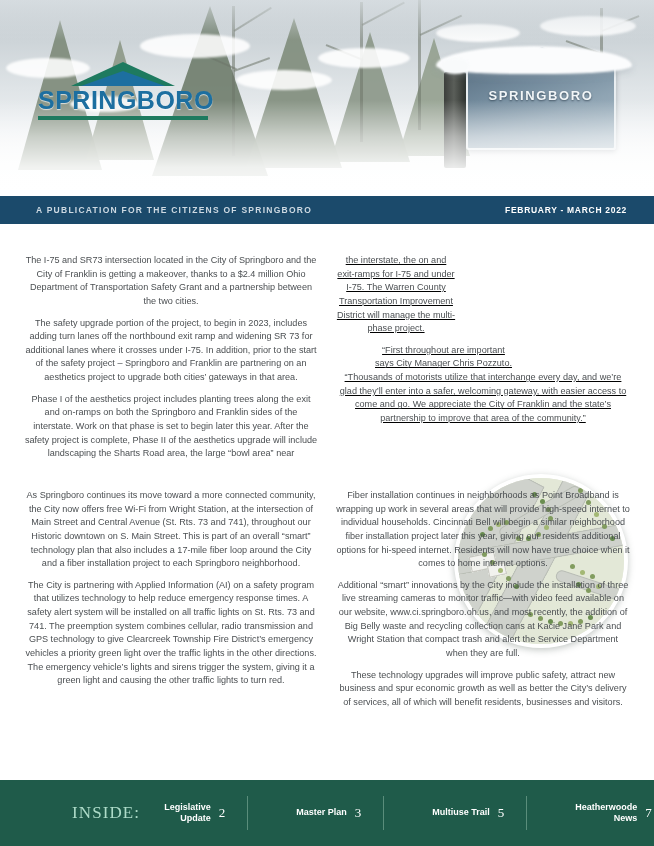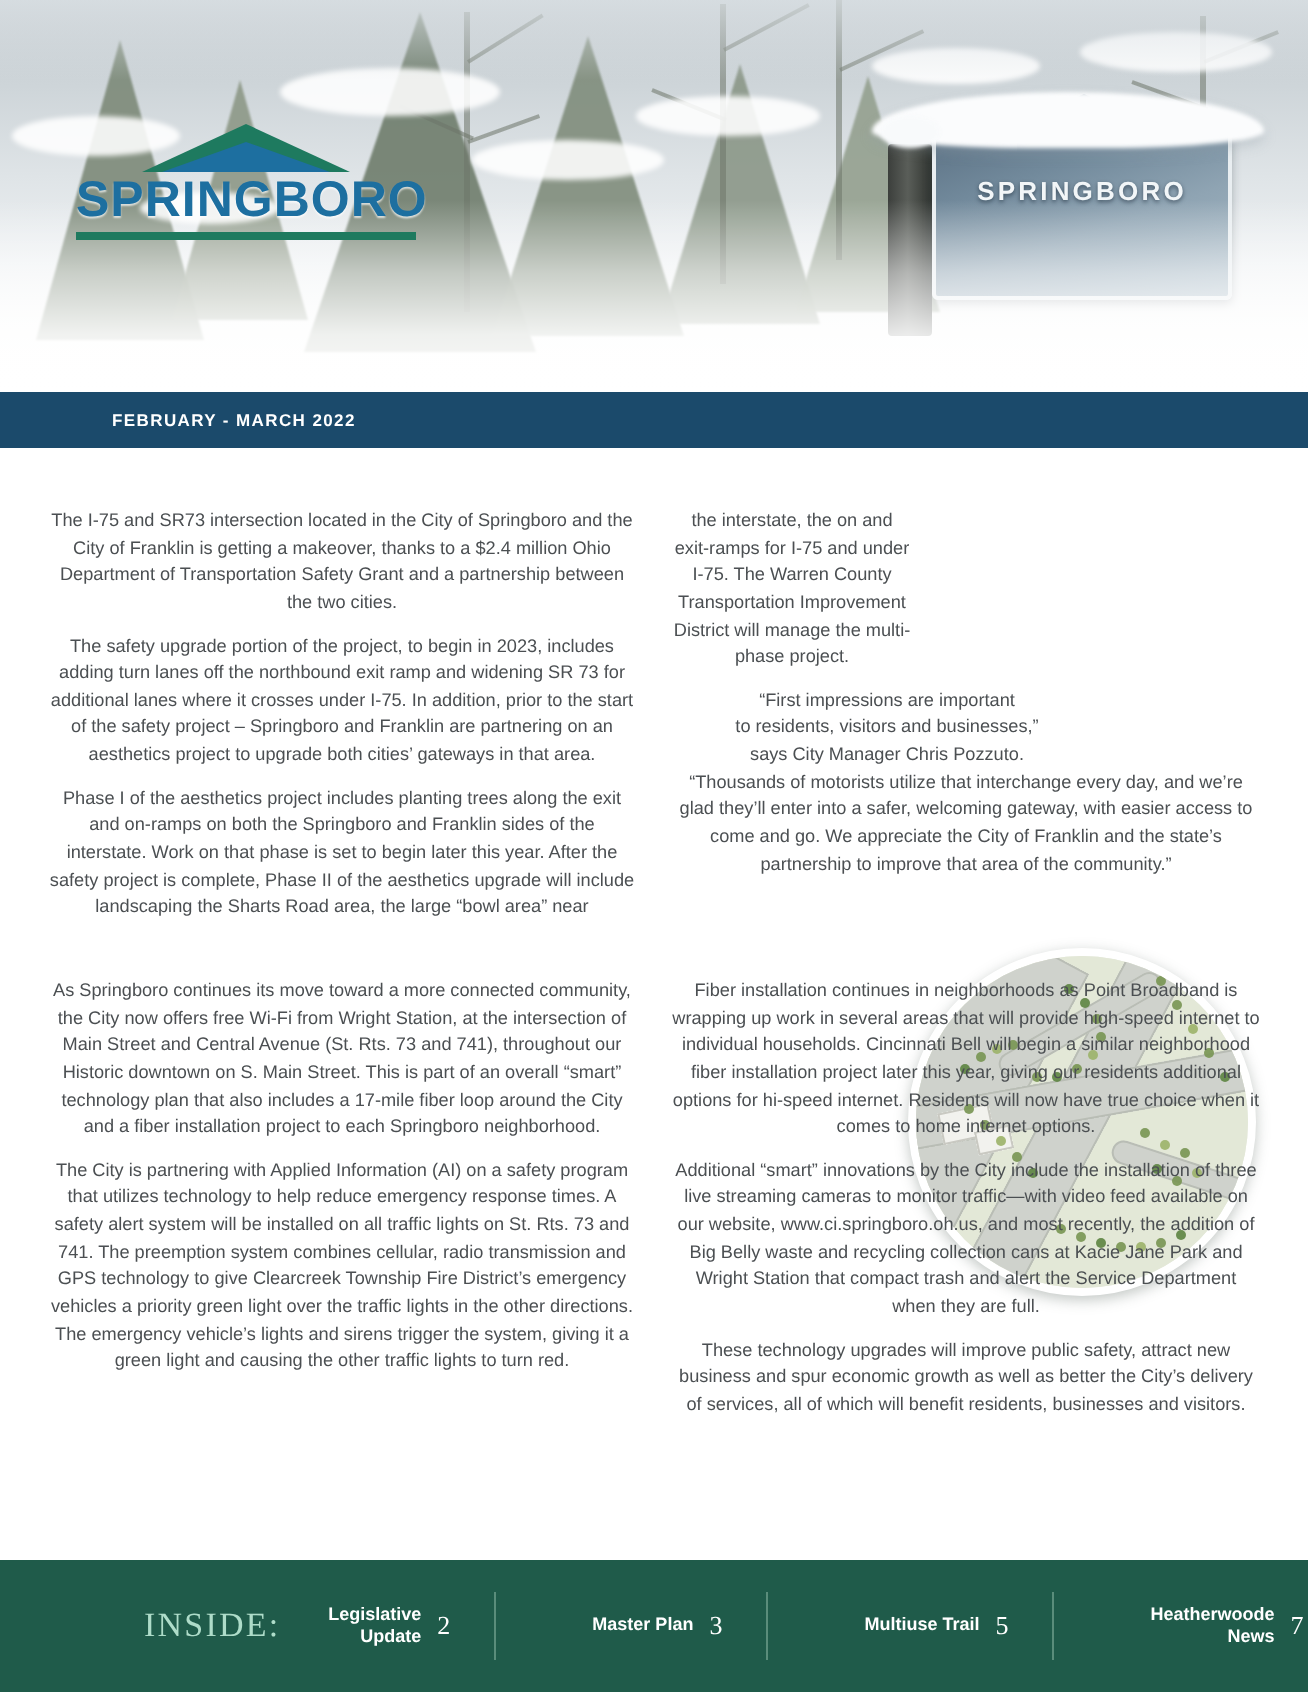--- a/index.html
+++ b/index.html
@@ -179,21 +179,21 @@
   p.body {
     color:#4b4f52;
     font-size:9.1px;
     line-height:1.50;
     margin-bottom:8px;
     text-align:center;
   }
   p.body:last-child { margin-bottom:0; }
 
   
-  .col-right-1 { width:296px; position:relative; }
+  .col-right-1 { width:296px; position:relative;text-decoration:underline; }
   .narrow { width:120px; }
   .mid    { width:215px; }
 
   
   .circle-img {
     position:absolute;
     left:454px; top:250px;
     width:174px; height:174px;
     border-radius:50%;
     background:#e7eadf;
@@ -309,20 +309,21 @@
 
     <div class="logo">
       <div class="logo-peak"></div>
       <div class="logo-word">SPRINGBORO</div>
       <div class="logo-rule"></div>
     </div>
 
   </div>
 
   <div class="pubbar">
+    <div class="pub-left">A PUBLICATION FOR THE CITIZENS OF SPRINGBORO</div>
     <div class="pub-right">FEBRUARY - MARCH 2022</div>
   </div>
 
   <div class="content">
 
     <div class="circle-img">
       <div class="ci-grass"></div>
       <div class="ci-road" style="left:-30px;top:-20px;width:64px;height:240px;transform:rotate(28deg);transform-origin:center;"></div>
       <div class="ci-road" style="left:60px;top:-40px;width:30px;height:260px;transform:rotate(28deg);"></div>
       <div class="ci-road" style="left:-20px;top:58px;width:230px;height:22px;transform:rotate(-10deg);"></div>
@@ -369,22 +370,21 @@
 
     <div class="article1">
       <div class="cols">
         <div class="col">
           <p class="body">The I-75 and SR73 intersection located in the City of Springboro and the City of Franklin is getting a makeover, thanks to a $2.4 million Ohio Department of Transportation Safety Grant and a partnership between the two cities.</p>
           <p class="body">The safety upgrade portion of the project, to begin in 2023, includes adding turn lanes off the northbound exit ramp and widening SR 73 for additional lanes where it crosses under I-75.  In addition, prior to the start of the safety project – Springboro and Franklin are partnering on an aesthetics project to upgrade both cities’ gateways in that area.</p>
           <p class="body">Phase I of the aesthetics project includes planting trees along the exit and on-ramps on both the Springboro and Franklin sides of the interstate. Work on that phase is set to begin later this year.  After the safety project is complete, Phase II of the aesthetics upgrade will include landscaping the Sharts Road area, the large “bowl area” near</p>
         </div>
         <div class="col-right-1">
           <p class="body narrow">the interstate, the on and exit-ramps for I-75 and under I-75. The Warren County Transportation Improvement District will manage the multi-phase project.</p>
-          <p class="body mid" style="margin-bottom:0;">“First impressions are important</p>
-          <p class="body mid" style="margin-bottom:0;">to residents, visitors and businesses,”</p>
+          <p class="body mid" style="margin-bottom:0;">“First throughout are important</p>
           <p class="body mid" style="margin-bottom:0;">says City Manager Chris Pozzuto.</p>
           <p class="body">“Thousands of motorists utilize that interchange every day, and we’re glad they’ll enter into a safer, welcoming gateway, with easier access to come and go. We appreciate the City of Franklin and the state’s partnership to improve that area of the community.”</p>
         </div>
       </div>
     </div>
 
     <div class="article2">
       <div class="cols">
         <div class="col">
           <p class="body">As Springboro continues its move toward a more connected community, the City now offers free Wi-Fi from Wright Station, at the intersection of Main Street and Central Avenue (St. Rts. 73 and 741), throughout our Historic downtown on S. Main Street. This is part of an overall “smart” technology plan that also includes a 17-mile fiber loop around the City and a fiber installation project to each Springboro neighborhood.</p>

